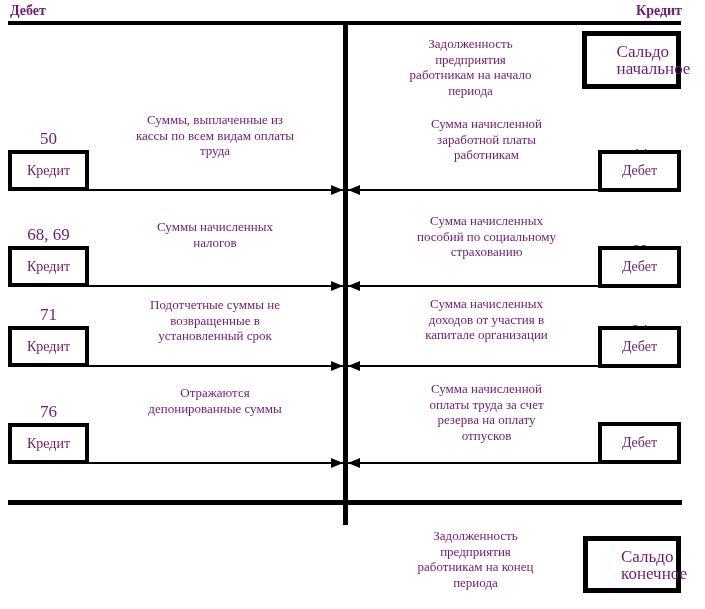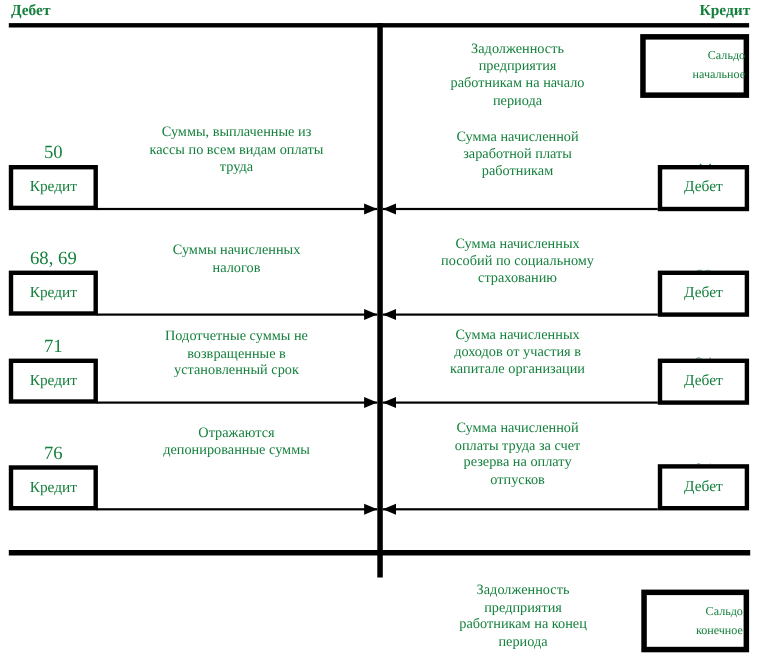--- a/index.html
+++ b/index.html
@@ -1,47 +1,47 @@
 <!DOCTYPE html>
 <html><head>
 <meta charset="utf-8">
 <style>
   html,body{margin:0;padding:0;background:#fff;}
   .canvas{
     position:relative;width:705px;height:609px;background:#fff;
-    font-family:"Liberation Serif","DejaVu Serif",serif;color:#15803d;overflow:hidden;
+    font-family:"Liberation Serif","DejaVu Serif",serif;color:#701a75;overflow:hidden;
   }
   .hdr{position:absolute;font-size:14px;font-weight:bold;}
   .hdr-left{left:10px;top:3px;}
   .hdr-right{left:628px;top:3px;width:54px;text-align:right;}
   .rule{position:absolute;background:#000;}
   .top-rule{left:8px;top:21px;width:673px;height:4px;}
   .v-rule{left:343px;top:21px;width:5px;height:504px;}
   .bot-rule{left:8px;top:500px;width:674px;height:5px;}
   .txt{position:absolute;white-space:pre-line;text-align:center;font-size:13px;line-height:15.5px;}
   .ltxt{left:105px;width:220px;}
-  .rtxt{left:373px;width:195px;}
+  .rtxt{left:389px;width:195px;}
   .ltxt.r1{top:112px;} .rtxt.r1{top:116px;}
   .ltxt.r2{top:219px;} .rtxt.r2{top:213px;}
   .ltxt.r3{top:297px;} .rtxt.r3{top:296px;}
   .ltxt.r4{top:385px;} .rtxt.r4{top:381px;}
   .opening-txt{left:378px;top:36px;width:185px;}
   .closing-txt{left:383px;top:528px;width:185px;}
   .num{position:absolute;text-align:center;font-size:17px;}
   .lnum{left:8px;width:81px;}
   .rnum{left:598px;width:83px;margin-top:16px;}
   .num.r1{top:129px;} .num.r2{top:225px;} .num.r3{top:305px;} .num.r4{top:402px;}
   .box{position:absolute;border:4px solid #000;background:#fff;box-sizing:border-box;
        display:flex;align-items:center;justify-content:center;font-size:14px;}
   .lbox{left:8px;width:81px;height:41px;}
   .rbox{left:598px;width:83px;height:42px;}
   .box.r1{top:150px;} .box.r2{top:246px;} .box.r3{top:326px;} .lbox.r4{top:423px;height:41px;} .rbox.r4{top:422px;}
   .saldo{position:absolute;border:5px solid #000;background:#fff;box-sizing:border-box;
-       display:flex;align-items:center;justify-content:center;font-size:11px;line-height:17px;
-       white-space:pre-line;text-align:right;padding-left:44px;}
+       display:flex;align-items:center;justify-content:center;font-size:17px;line-height:17px;
+       white-space:pre-line;text-align:left;padding-left:44px;}
   .saldo-open{left:582px;top:31px;width:99px;height:58px;}
   .saldo-close{left:583px;top:536px;width:98px;height:57px;}
   .conn{position:absolute;height:2px;background:#000;}
   .lconn{left:88px;width:255px;}
   .rconn{left:348px;width:250px;}
   .conn.r1{top:189px;} .conn.r2{top:285px;} .conn.r3{top:365px;} .conn.r4{top:462px;}
   .ar{position:absolute;width:0;height:0;border-top:5px solid transparent;border-bottom:5px solid transparent;}
   .ar-right{border-left:12px solid #000;left:331px;}
   .ar-left{border-right:12px solid #000;left:348px;}
   .ar.r1{top:185px;} .ar.r2{top:281px;} .ar.r3{top:361px;} .ar.r4{top:458px;}

